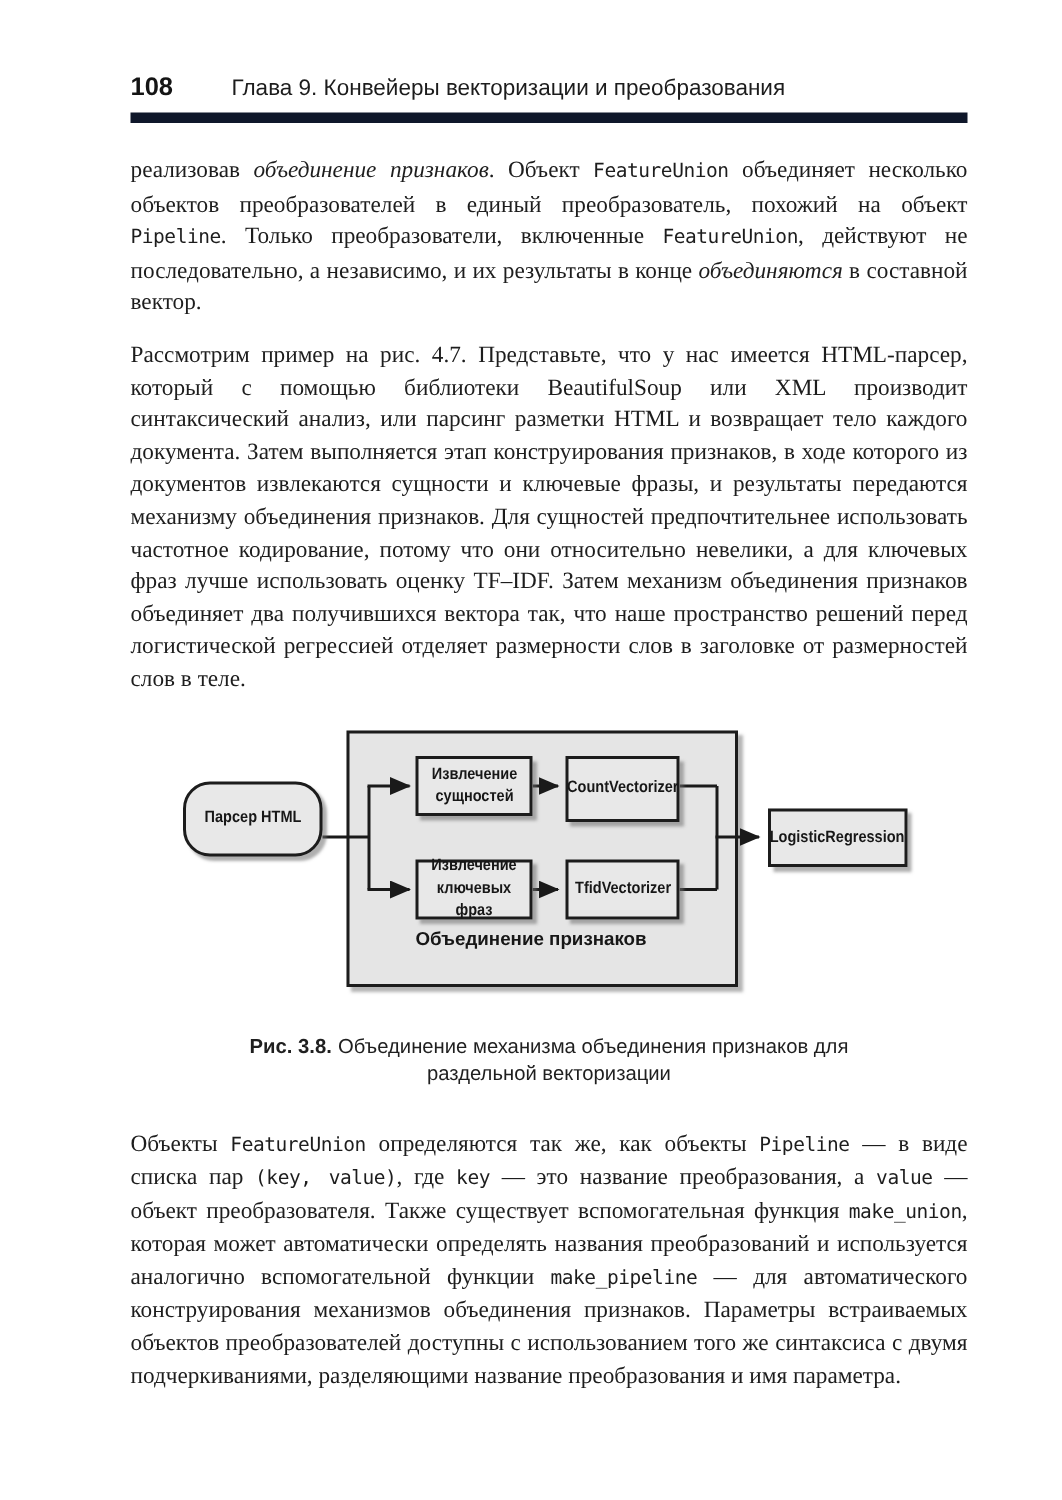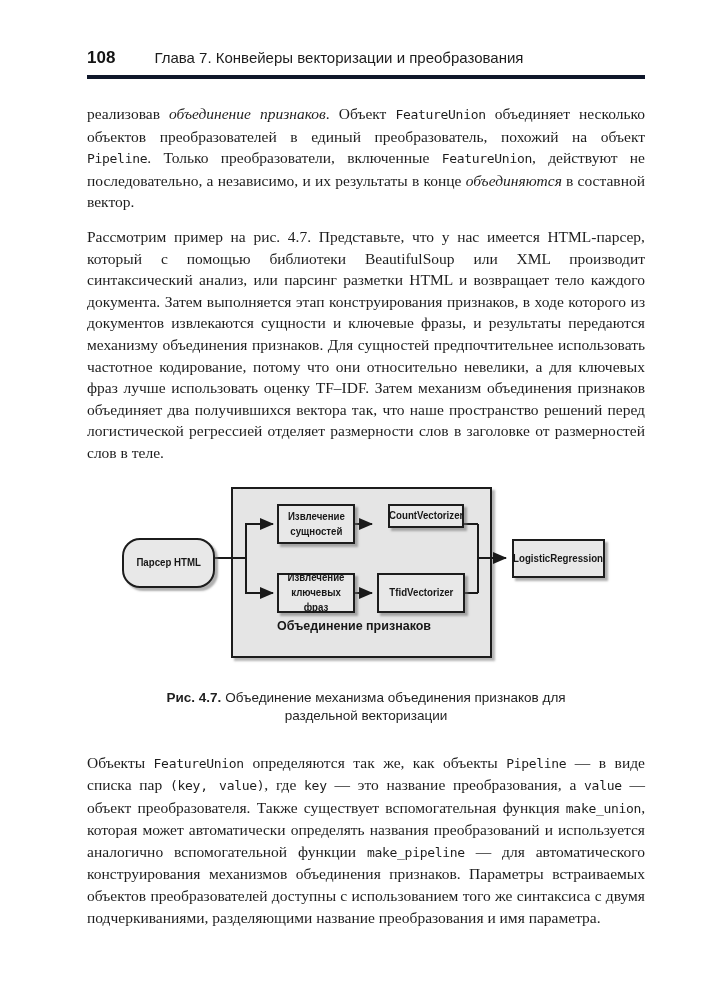--- a/index.html
+++ b/index.html
@@ -16,21 +16,21 @@
     color: #1d1d1d;
   }
   
   .runhead {
     position: absolute;
     left: 87px;
     right: 63px;
     top: 48px;
     display: flex;
     align-items: baseline;
-    border-bottom: 4px solid #0f172a;
+    border-bottom: 7px solid #0f172a;
     padding-bottom: 7px;
   }
   .runhead .pagenum {
     font-family: "Liberation Sans", sans-serif;
     font-weight: 700;
     font-size: 17px;
     color: #141414;
   }
   .runhead .chapter {
     font-family: "Liberation Sans", sans-serif;
@@ -107,46 +107,46 @@
   .group-lbl {
     position: absolute;
     left: 0;
     width: 100%;
     top: 141px;
     font-size: 12.5px;
     transform: none;
     z-index: 4;
   }
   
-  .n-parser   { left: 122px; top: 61px;  width: 93px;  height: 50px; border-radius: 18px; }
+  .n-parser   { left: 122px; top: 44px;  width: 93px;  height: 50px; border-radius: 18px; }
   .n-group    { left: 231px; top: 10px;  width: 261px; height: 171px; }
   .n-entity   { left: 277px; top: 27px;  width: 78px;  height: 40px; }
-  .n-countvec { left: 388px; top: 27px;  width: 76px;  height: 24px; }
+  .n-countvec { left: 377px; top: 27px;  width: 76px;  height: 44px; }
   .n-keyphr   { left: 277px; top: 96px;  width: 78px;  height: 40px; }
-  .n-tfidvec  { left: 377px; top: 96px;  width: 88px;  height: 40px; }
+  .n-tfidvec  { left: 377px; top: 96px;  width: 76px;  height: 40px; }
   .n-logreg   { left: 512px; top: 62px;  width: 93px;  height: 39px; justify-content: center; }
   
   .caption {
     margin: 16px auto 0 auto;
     width: 440px;
     text-align: center;
     font-family: "Liberation Sans", sans-serif;
     font-size: 13.5px;
     line-height: 18px;
     color: #1f1f1f;
   }
   .caption .cap-label { font-weight: 700; margin-right: 4px; }
   .p3 { margin-top: 27px; }
 </style>
 </head>
 <body>
 
 <div class="runhead">
   <span class="pagenum">108</span>
-  <span class="chapter">Глава 7. Конвейеры векторизации и преобразования</span>
+  <span class="chapter">Глава 9. Конвейеры векторизации и преобразования</span>
 </div>
 
 <div class="copy">
   <p class="para"><span class="seg-normal">реализовав </span><span class="seg-italic">объединение признаков</span><span class="seg-normal">. Объект </span><span class="seg-mono">FeatureUnion</span><span class="seg-normal"> объединяет несколько объектов преобразователей в единый преобразователь, похожий на объект </span><span class="seg-mono">Pipeline</span><span class="seg-normal">. Только преобразователи, включенные </span><span class="seg-mono">FeatureUnion</span><span class="seg-normal">, действуют не последовательно, а независимо, и их результаты в конце </span><span class="seg-italic">объединяются</span><span class="seg-normal"> в составной вектор.</span></p>
   <p class="para"><span class="seg-normal">Рассмотрим пример на рис. 4.7. Представьте, что у нас имеется HTML-парсер, который с помощью библиотеки BeautifulSoup или XML производит синтаксический анализ, или парсинг разметки HTML и возвращает тело каждого документа. Затем выполняется этап конструирования признаков, в ходе которого из документов извлекаются сущности и ключевые фразы, и результаты передаются механизму объединения признаков. Для сущностей предпочтительнее использовать частотное кодирование, потому что они относительно невелики, а для ключевых фраз лучше использовать оценку TF–IDF. Затем механизм объединения признаков объединяет два получившихся вектора так, что наше пространство решений перед логистической регрессией отделяет размерности слов в заголовке от размерностей слов в теле.</span></p>
 
   <div class="figure" style="margin-left:-87px;">
     <div class="group-box n-group"></div>
     <span class="group-lbl">Объединение признаков</span>
 
@@ -181,17 +181,17 @@
     </div>
     <div class="node n-tfidvec">
       <span class="lbl">TfidVectorizer</span>
     </div>
     <div class="node n-logreg">
       <span class="lbl">LogisticRegression</span>
     </div>
   </div>
 
   <div class="caption">
-    <span class="cap-label">Рис. 4.7.</span><span>Объединение механизма объединения признаков для раздельной векторизации</span>
+    <span class="cap-label">Рис. 3.8.</span><span>Объединение механизма объединения признаков для раздельной векторизации</span>
   </div>
 
   <p class="para p3"><span class="seg-normal">Объекты </span><span class="seg-mono">FeatureUnion</span><span class="seg-normal"> определяются так же, как объекты </span><span class="seg-mono">Pipeline</span><span class="seg-normal"> — в виде списка пар </span><span class="seg-mono">(key, value)</span><span class="seg-normal">, где </span><span class="seg-mono">key</span><span class="seg-normal"> — это название преобразования, а </span><span class="seg-mono">value</span><span class="seg-normal"> — объект преобразователя. Также существует вспомогательная функция </span><span class="seg-mono">make_union</span><span class="seg-normal">, которая может автоматически определять названия преобразований и используется аналогично вспомогательной функции </span><span class="seg-mono">make_pipeline</span><span class="seg-normal"> — для автоматического конструирования механизмов объединения признаков. Параметры встраиваемых объектов преобразователей доступны с использованием того же синтаксиса с двумя подчеркиваниями, разделяющими название преобразования и имя параметра.</span></p>
 </div>
 
 </body></html>

